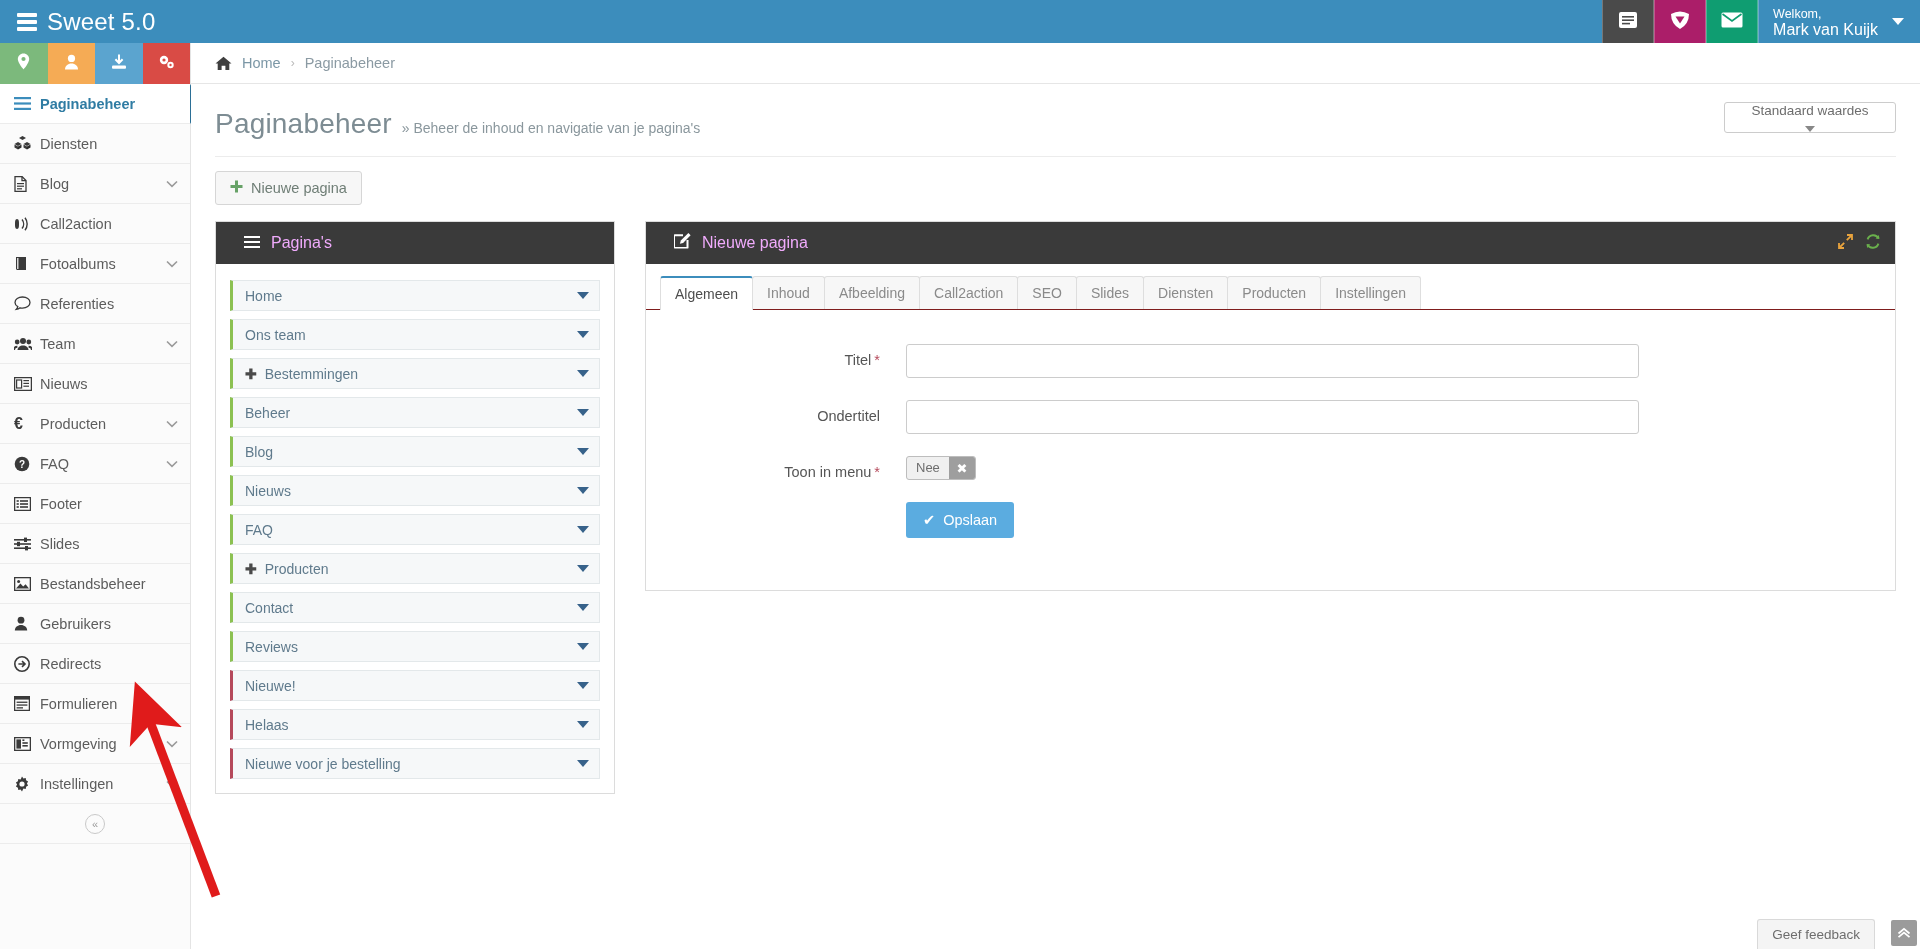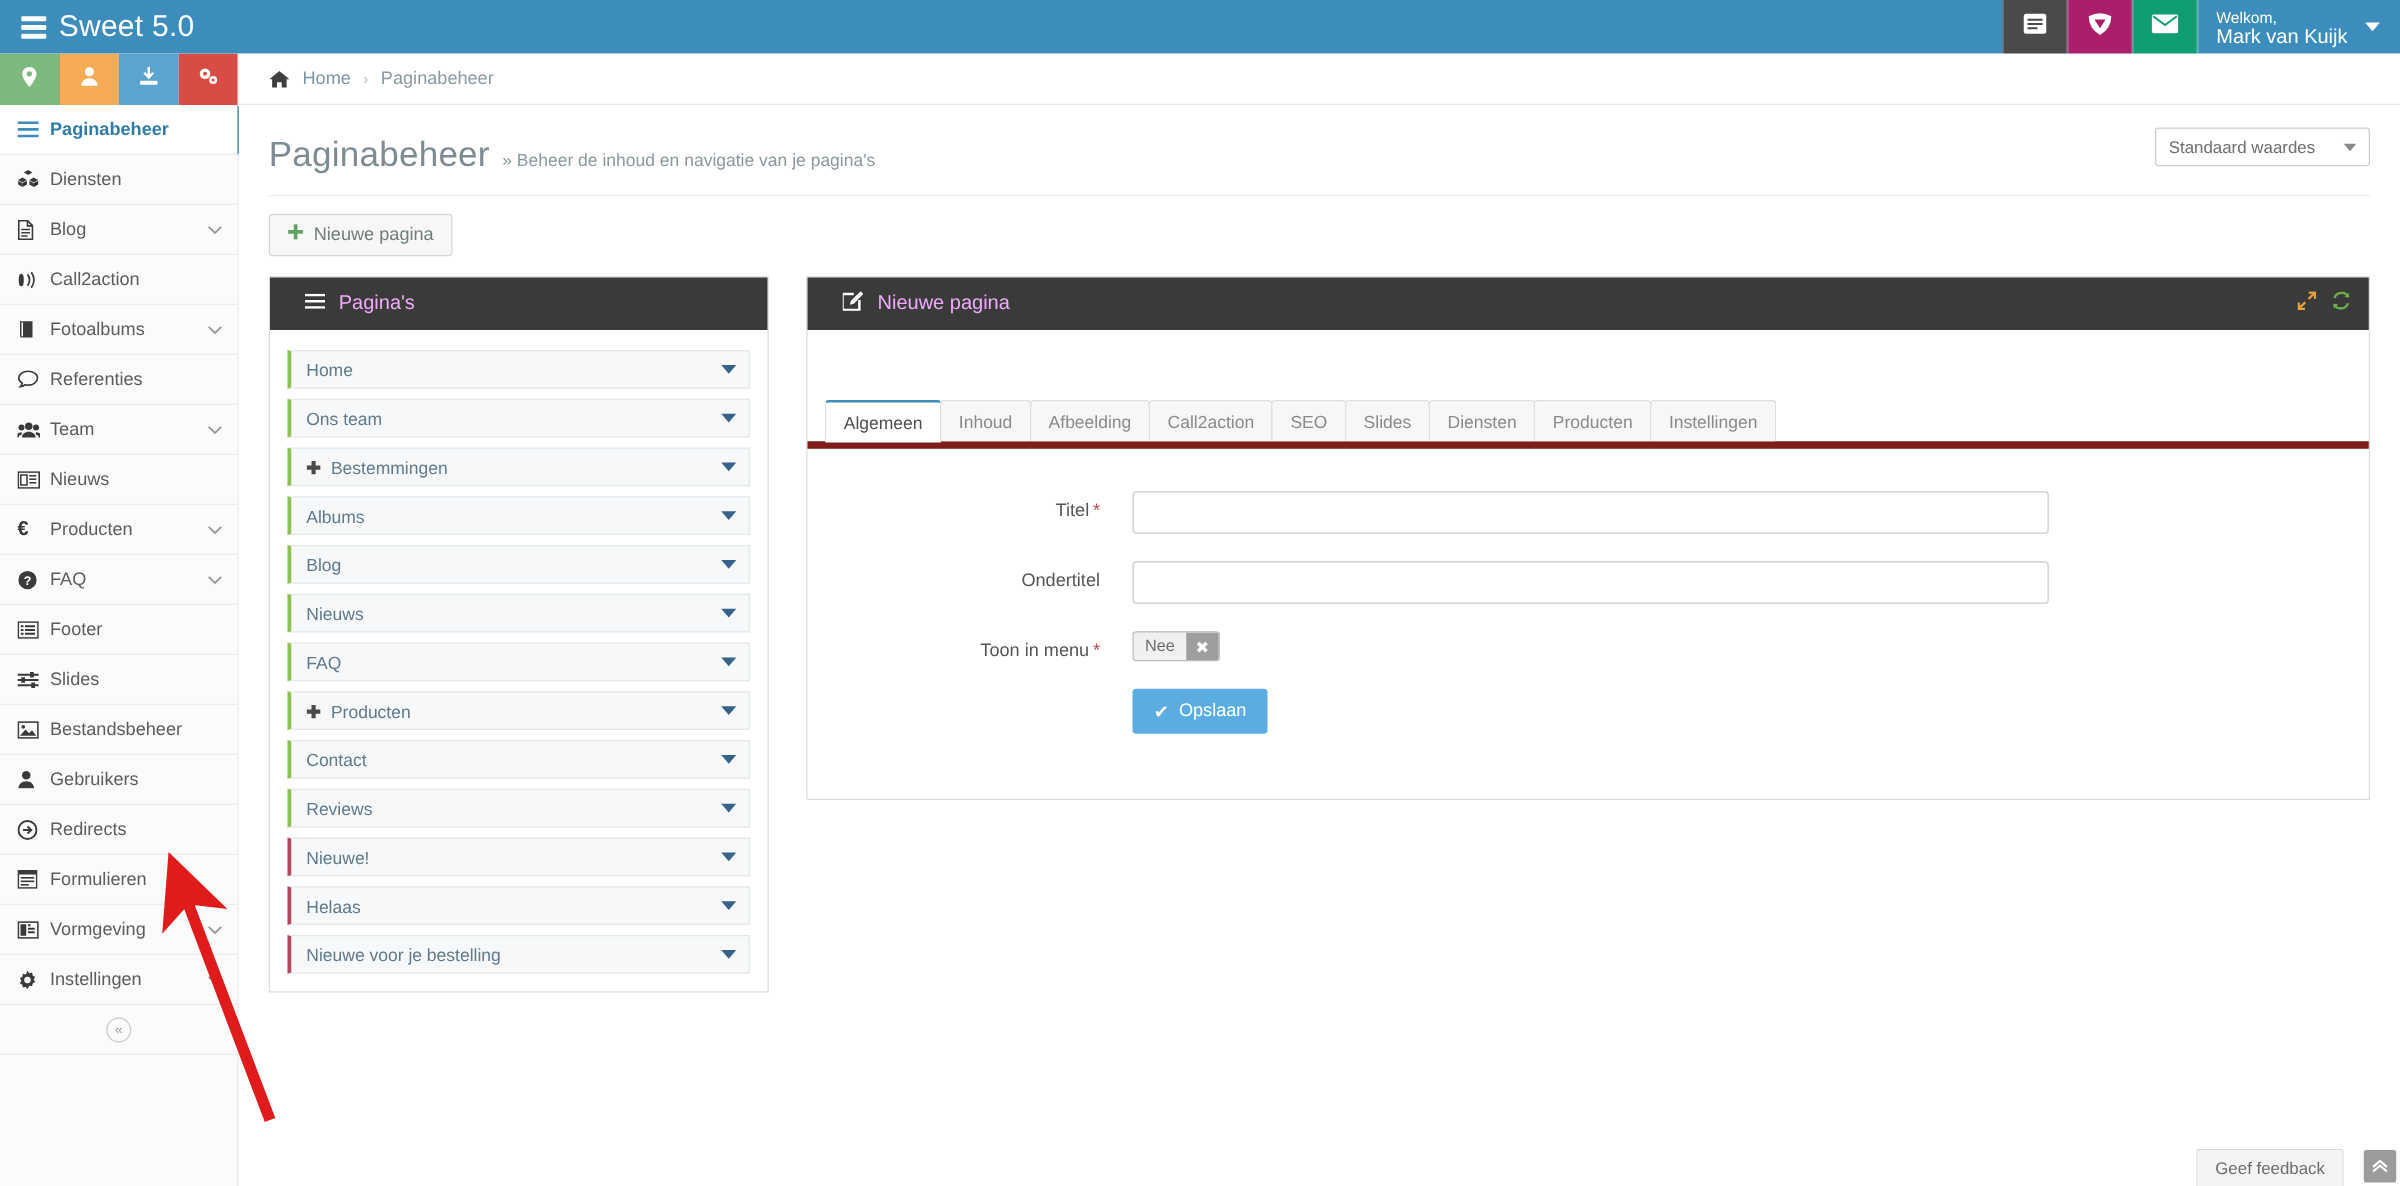--- a/index.html
+++ b/index.html
@@ -118,21 +118,21 @@
     margin: 0; font-size: 28px; font-weight: 300; color: #7d8c93;
     letter-spacing: .2px;
   }
   .pagehead .sub { font-size: 14px; color: #8a979d; margin-left: 10px; padding-bottom: 4px; }
   .selwrap {
     position: absolute; right: 24px; top: 18px;
   }
   .sel {
     width: 172px; height: 31px; border: 1px solid #ccc; border-radius: 3px;
     background: #fff; display: flex; align-items: center; padding: 0 10px;
-    font-size: 13.5px; color: #6d6d6d; cursor: pointer; justify-content: space-between;
+    font-size: 13.5px; color: #6d6d6d; cursor: pointer; justify-content: space-between; flex-direction: column;
   }
   .sel .ar { width:0;height:0;border-left:5px solid transparent;border-right:5px solid transparent;border-top:6px solid #888; }
 
   .hr { margin: 16px 24px 0 24px; border-top: 1px solid #ececec; }
 
   .newbtn-wrap { padding: 14px 24px 0 24px; }
   .newbtn {
     display: inline-flex; align-items: center; gap: 8px;
     height: 34px; padding: 0 14px; border: 1px solid #d6d6d6; border-radius: 3px;
     background: #f7f7f7; color: #6f7e76; font-size: 14.5px; cursor: pointer;
@@ -164,22 +164,21 @@
   .pitem .pname { font-size: 14px; color: #5f7a8c; flex: 1; display:flex; align-items:center; gap:8px; }
   .pitem .pplus { color: #4a4a4a; font-weight: bold; font-size: 14px; }
   .pitem .pcaret {
     width:0;height:0;border-left:6px solid transparent;border-right:6px solid transparent;
     border-top:7px solid #37628a;
   }
 
   
   .tabs {
     display: flex; align-items: flex-end; padding: 12px 14px 0 14px;
-    border-bottom: 6px solid #7f1d1d;
-    margin-top: 44px;
+    border-bottom: 1px solid #7f1d1d;
   }
   .tab {
     height: 33px; padding: 0 14px; display: flex; align-items: center;
     font-size: 14px; color: #8a8a8a; background: #f7f7f7;
     border: 1px solid #dedede; border-bottom: none; margin-right: -1px;
     cursor: pointer; border-radius: 3px 3px 0 0;
   }
   .tab.active {
     background: #fff; color: #4d4d4d; border-top: 2px solid #3c8dbc;
     margin-bottom: -1px; height: 34px;
@@ -605,21 +604,21 @@
               </div>
             <div class="pitem">
                 <span class="pname">
                   <span class="pplus">✚</span>
                   <span>Bestemmingen</span>
                 </span>
                 <span class="pcaret"></span>
               </div>
             <div class="pitem">
                 <span class="pname">
-                  <span>Albums</span>
+                  <span>Beheer</span>
                 </span>
                 <span class="pcaret"></span>
               </div>
             <div class="pitem">
                 <span class="pname">
                   <span>Blog</span>
                 </span>
                 <span class="pcaret"></span>
               </div>
             <div class="pitem">

